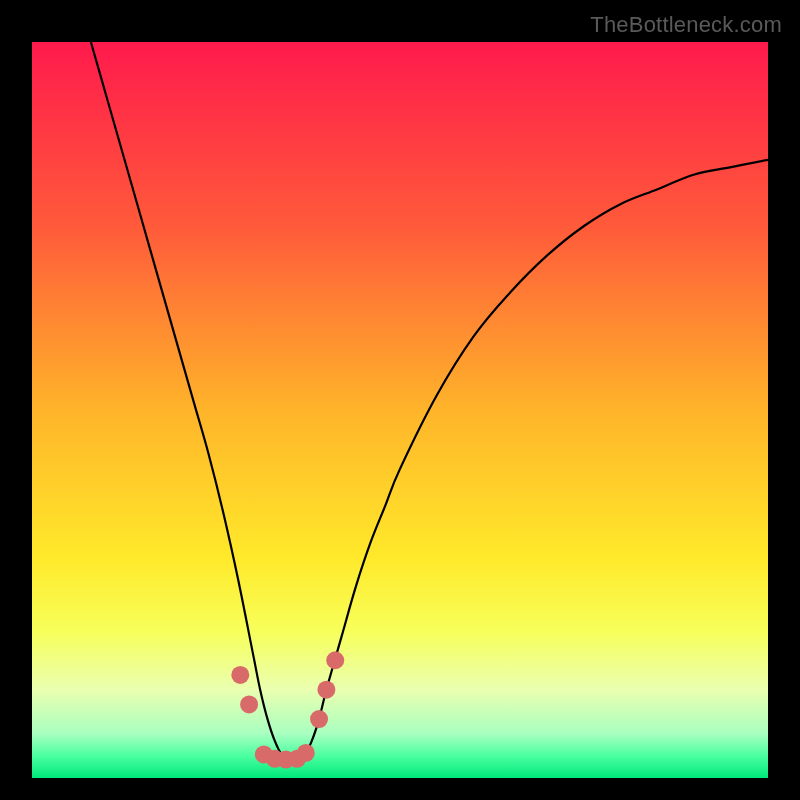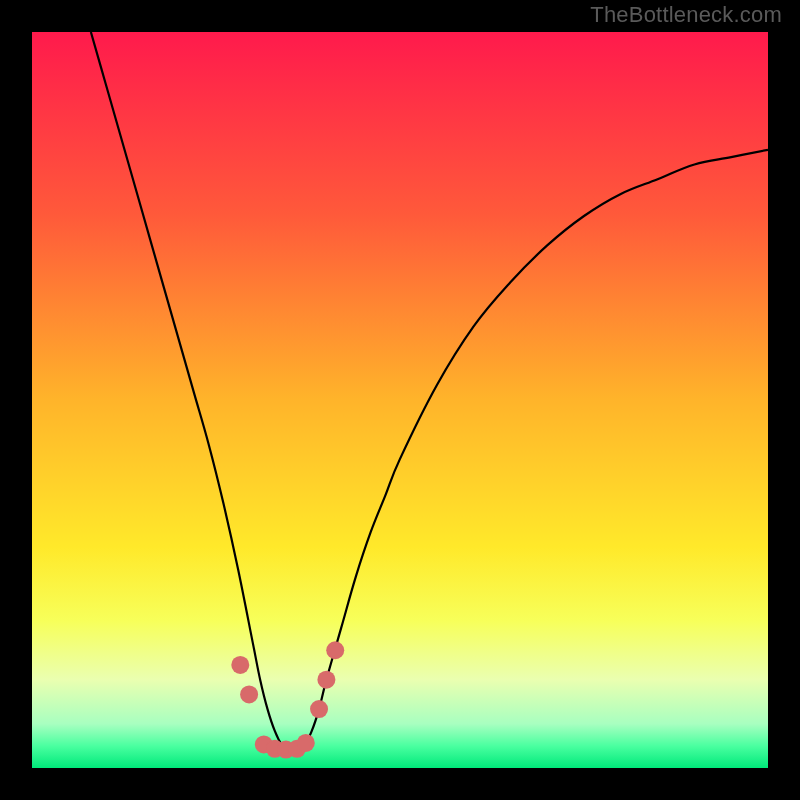--- a/index.html
+++ b/index.html
@@ -7,21 +7,21 @@
     padding: 0;
     width: 800px;
     height: 800px;
     background: #000000;
     overflow: hidden;
     font-family: Arial, Helvetica, sans-serif;
   }
   .frame {
     position: absolute;
     left: 0;
-    top: 0;
+    top: 10px;
     width: 800px;
     height: 748px;
     background: #000000;
   }
   .watermark {
     position: absolute;
     top: 2px;
     right: 18px;
     color: #5a5a5a;
     font-size: 22px;

